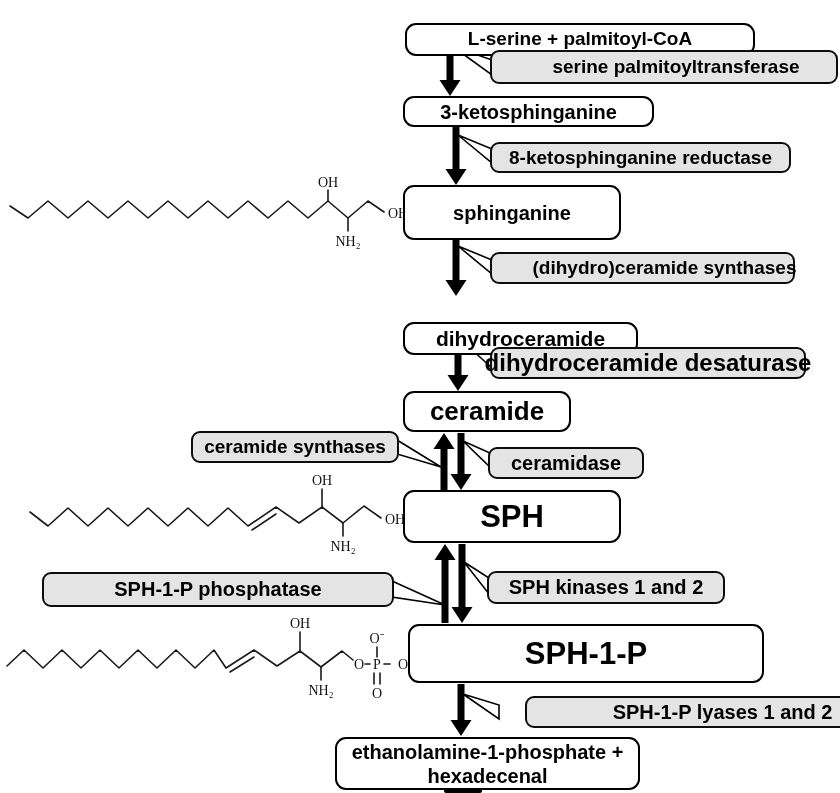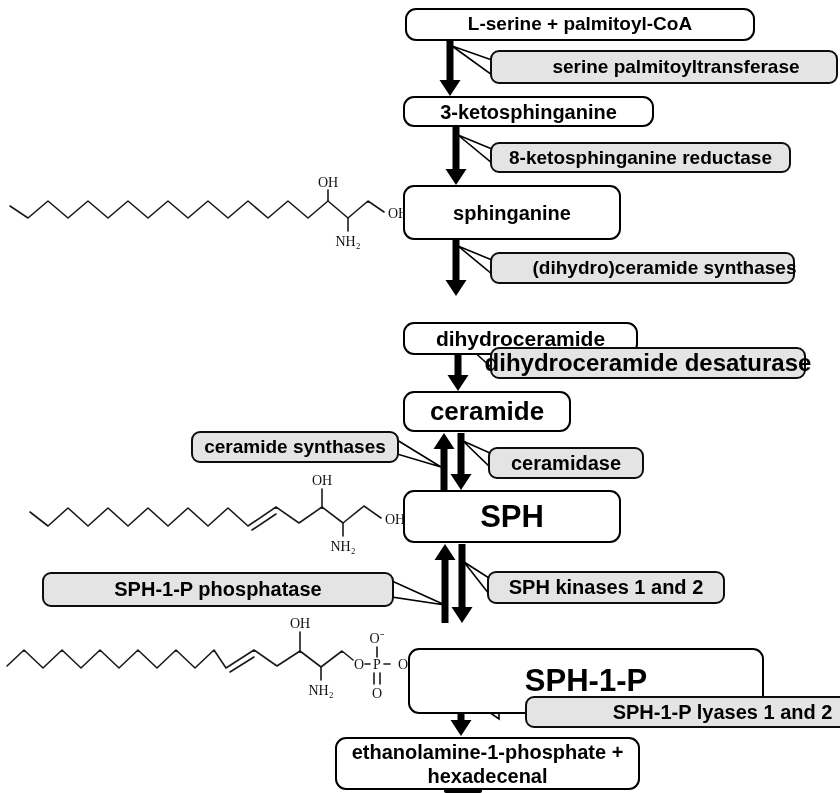--- a/index.html
+++ b/index.html
@@ -89,33 +89,33 @@
       <line class="bond" x1="384" y1="664" x2="390" y2="664"></line>
       <text class="atom" x="398" y="669" text-anchor="start">O⁻</text>
       <line class="bond" x1="374" y1="673" x2="374" y2="684"></line>
       <line class="bond" x1="380" y1="673" x2="380" y2="684"></line>
       <text class="atom" x="377" y="698" text-anchor="middle">O</text>
     </g>
 
     <rect class="cutmark" x="444" y="788" width="38" height="5" rx="2"></rect>
   </svg>
 
-  <div class="mbox" style="left:405px;top:8px;width:350px;height:33px;font-size:19px;">L-serine + palmitoyl-CoA</div>
+  <div class="mbox" style="left:405px;top:23px;width:350px;height:33px;font-size:19px;">L-serine + palmitoyl-CoA</div>
 
   <div class="mbox" style="left:403px;top:96px;width:251px;height:31px;font-size:20px;">3-ketosphinganine</div>
 
   <div class="mbox" style="left:403px;top:185px;width:218px;height:55px;font-size:20px;">sphinganine</div>
 
   <div class="mbox" style="left:403px;top:297px;width:235px;height:33px;font-size:21px;margin-top:25px;">dihydroceramide</div>
 
   <div class="mbox" style="left:403px;top:391px;width:168px;height:41px;font-size:26px;">ceramide</div>
 
   <div class="mbox" style="left:403px;top:490px;width:218px;height:53px;font-size:31px;">SPH</div>
 
-  <div class="mbox" style="left:408px;top:648px;width:356px;height:66px;font-size:31px;">SPH-1-P</div>
+  <div class="mbox" style="left:408px;top:624px;width:356px;height:59px;font-size:31px;">SPH-1-P</div>
 
   <div class="mbox" style="left:335px;top:737px;width:305px;height:53px;font-size:20px;padding:0 8px;">ethanolamine-1-phosphate + hexadecenal</div>
 
   <div class="ebox" style="left:490px;top:50px;width:348px;height:34px;font-size:19px;padding-left:24px;">serine palmitoyltransferase</div>
 
   <div class="ebox" style="left:490px;top:142px;width:301px;height:31px;font-size:19px;">8-ketosphinganine reductase</div>
 
   <div class="ebox" style="left:490px;top:252px;width:305px;height:32px;font-size:19px;padding-left:44px;">(dihydro)ceramide synthases</div>
 
   <div class="ebox" style="left:490px;top:347px;width:316px;height:32px;font-size:24px;">dihydroceramide desaturase</div>

